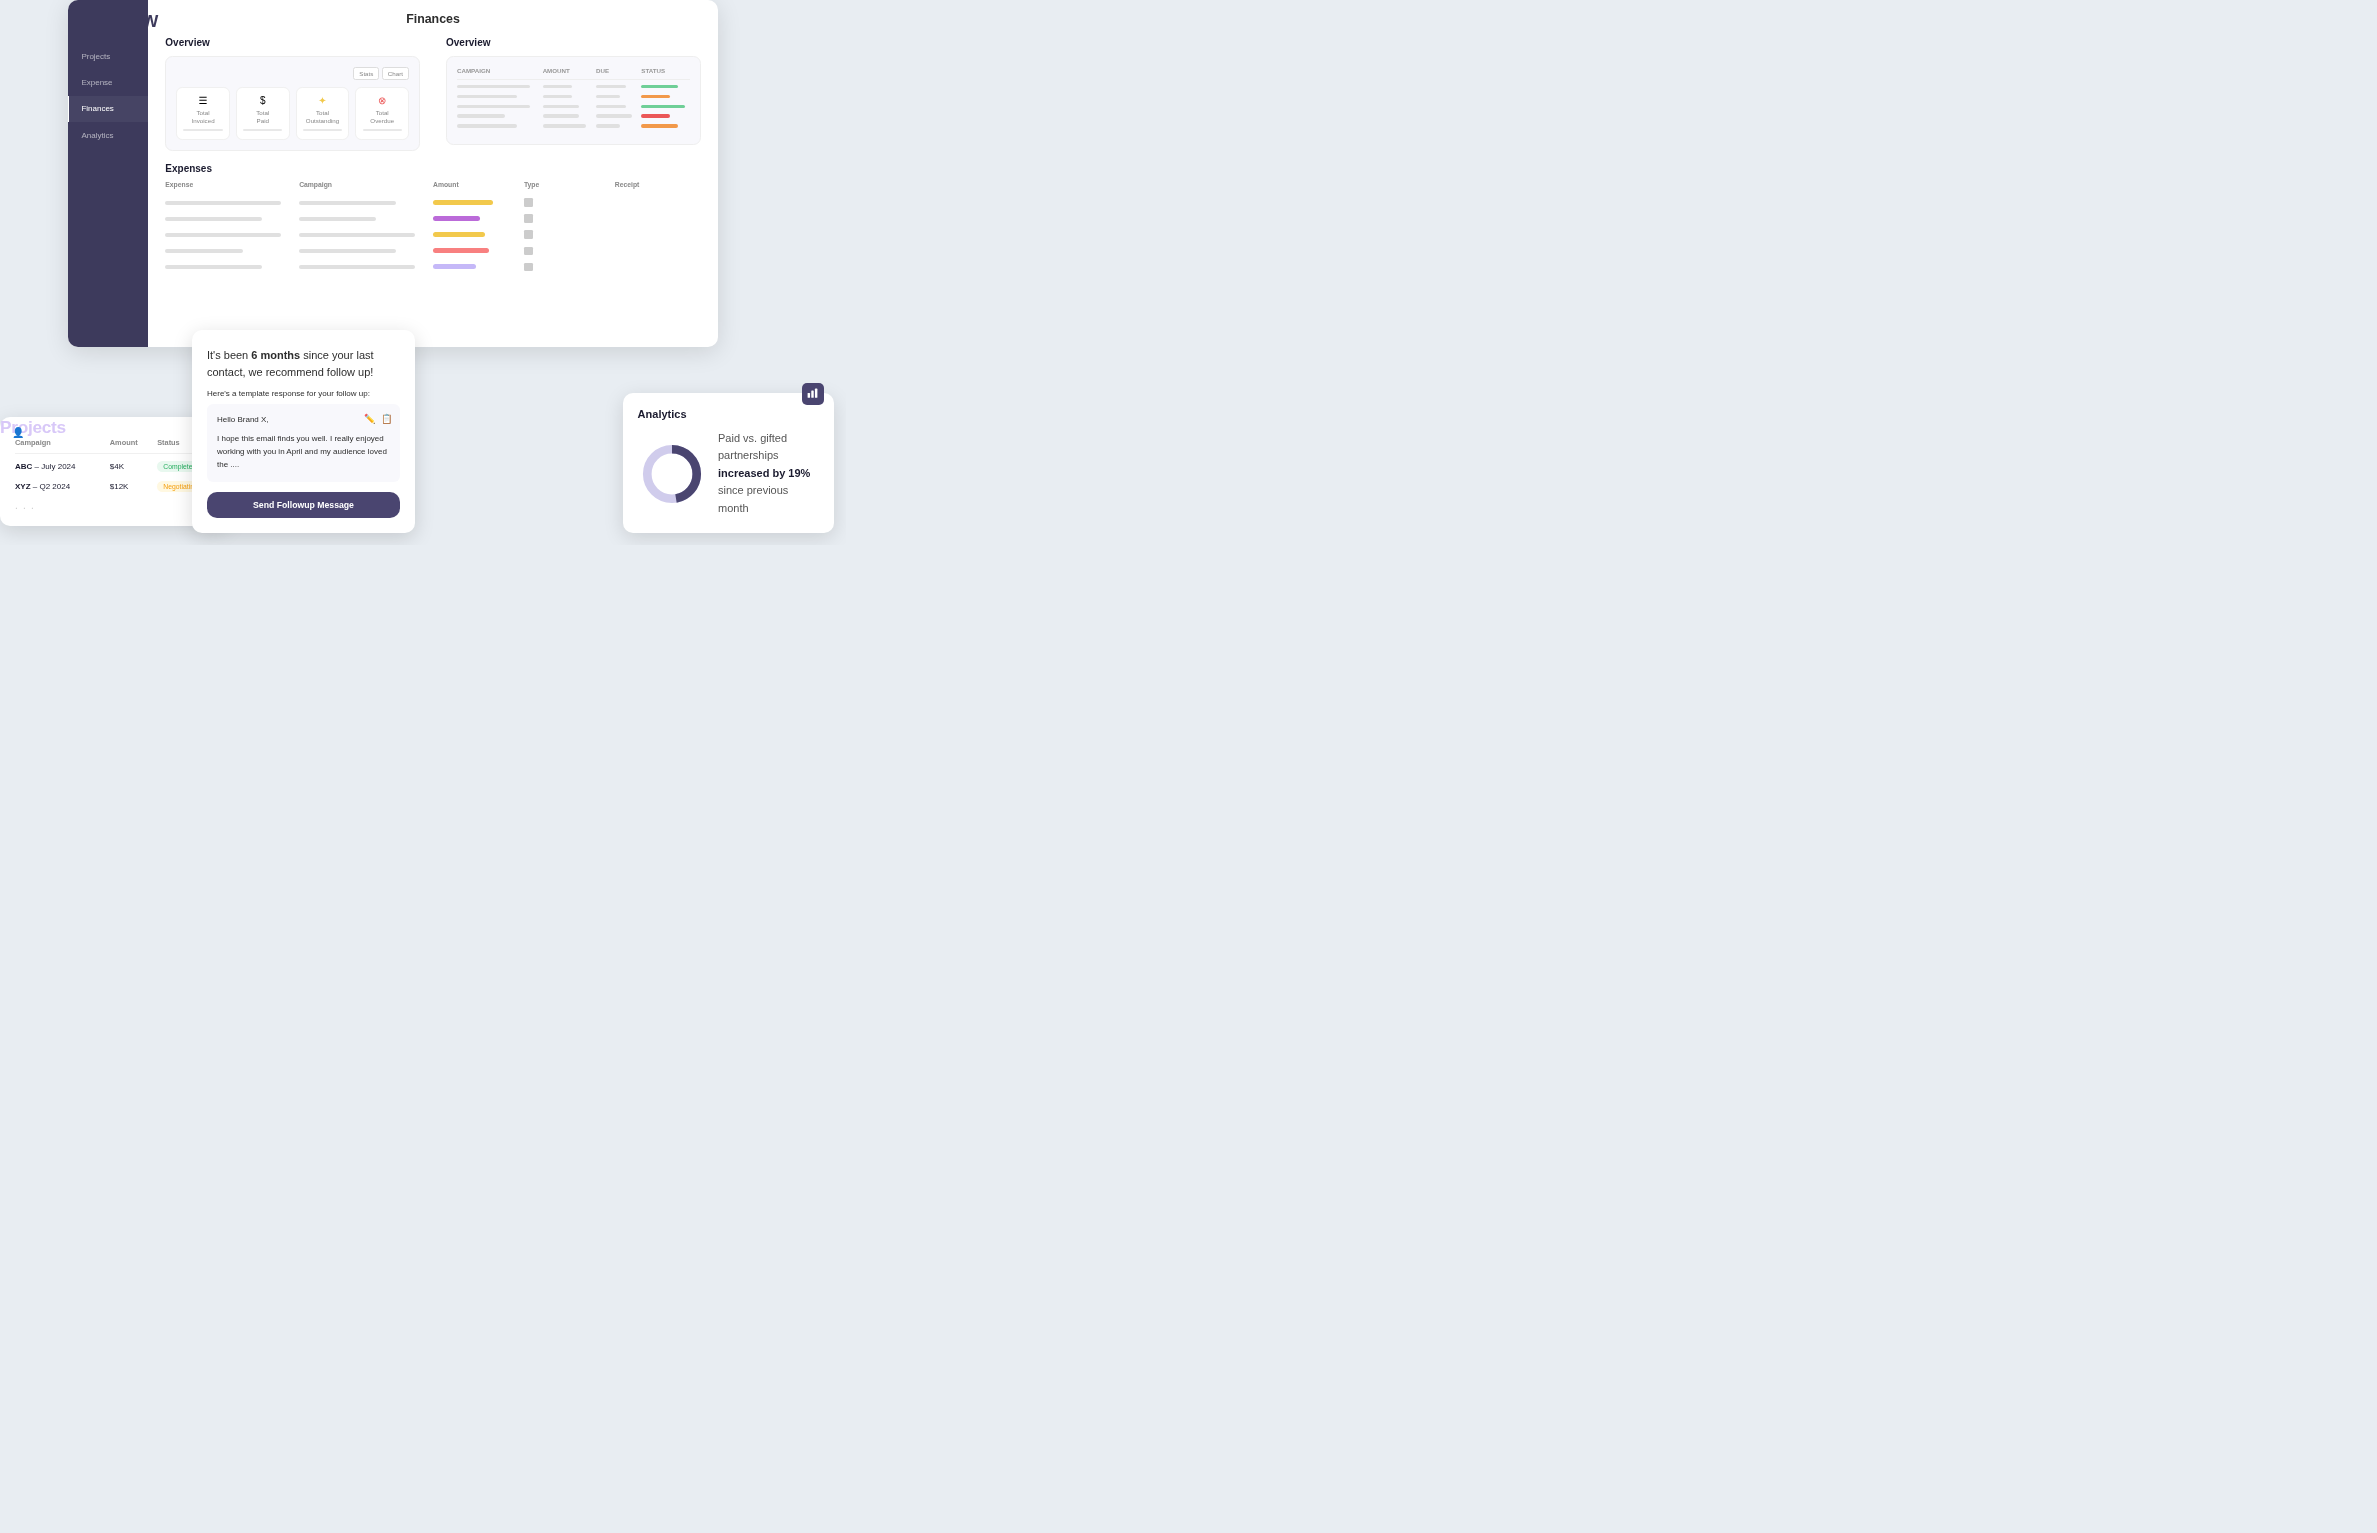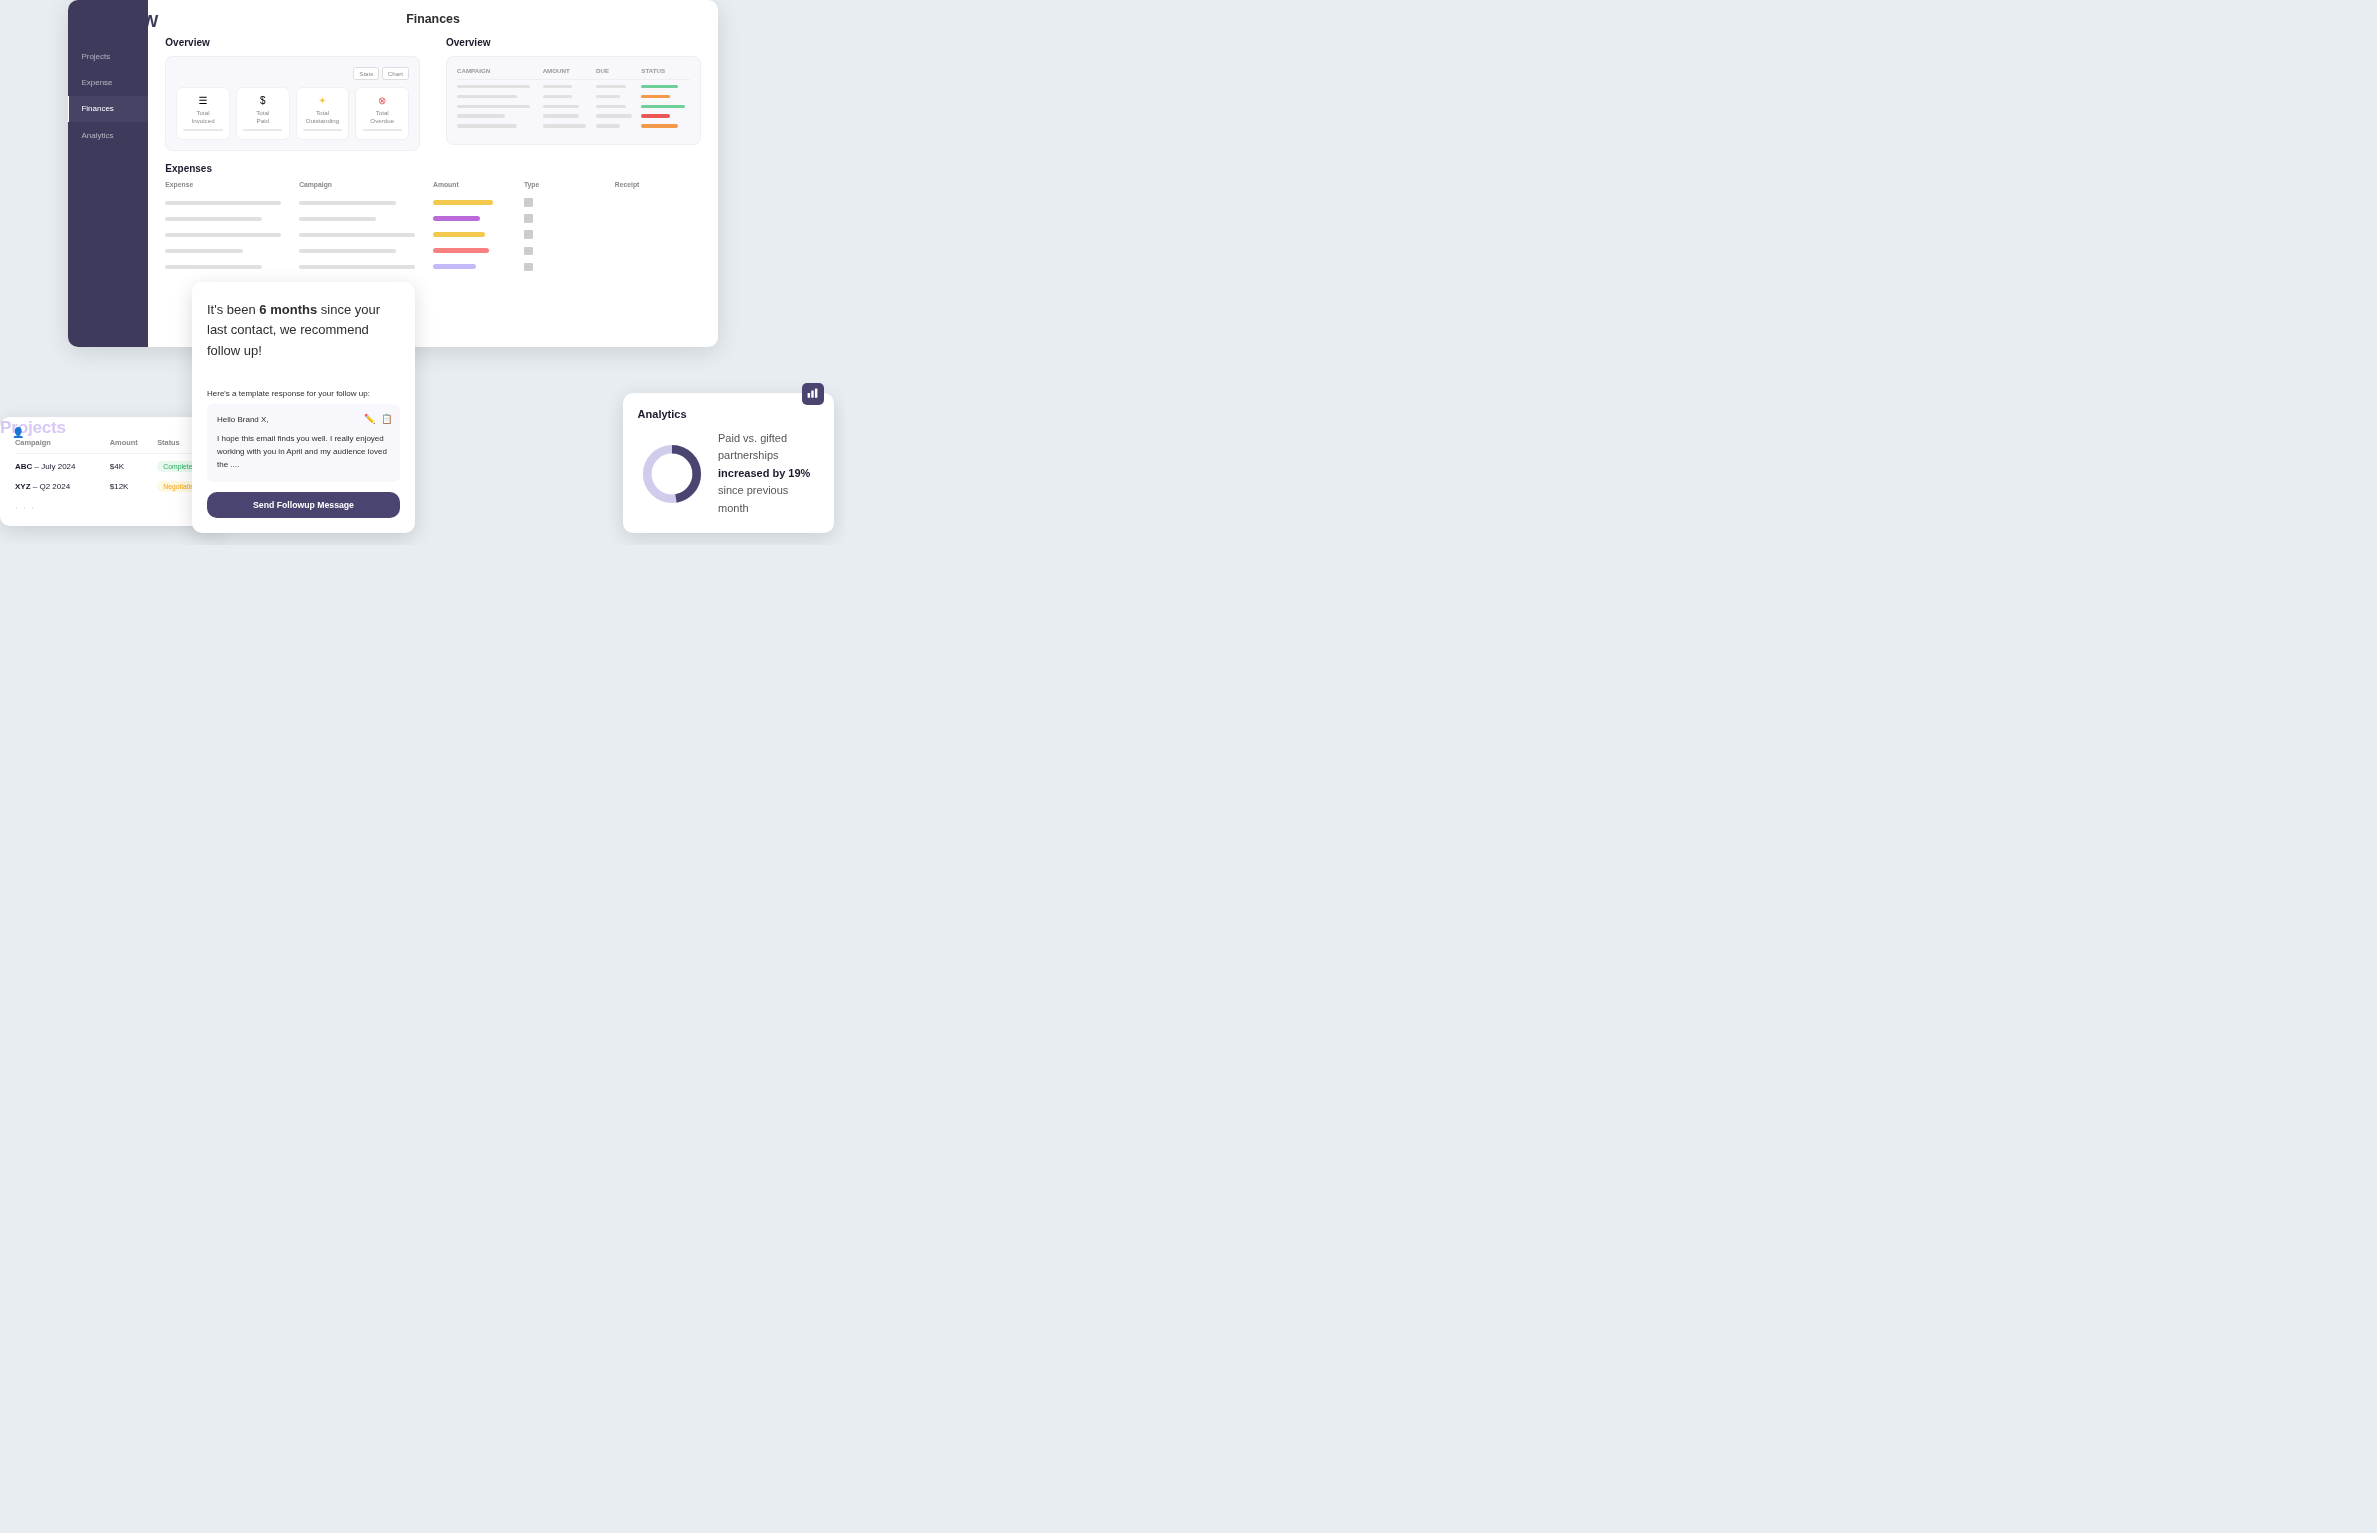--- a/index.html
+++ b/index.html
@@ -284,24 +284,24 @@
       bottom: 12.4px;
       left: 192px;
       width: 223px;
       background: #fff;
       border-radius: 10px;
       box-shadow: 0 5px 20px rgba(0,0,0,0.15);
       padding: 17.3px 15px 15px;
       z-index: 20;
     }
     .followup-text {
-      font-size: 13px;
+      font-size: 11px;
       color: #2d2d2d;
       line-height: 1.6;
-      margin-bottom: 27px;
+      margin-bottom: 7px;
     }
     .followup-text strong {
       font-weight: 700;
     }
     .followup-template-label {
       font-size: 8px;
       color: #2d2d2d;
       margin-bottom: 6.2px;
     }
     .template-box {

